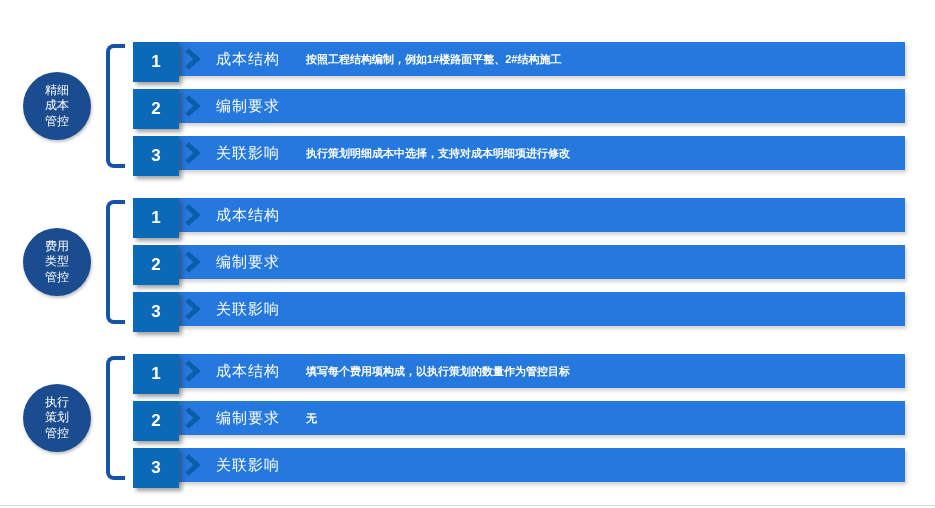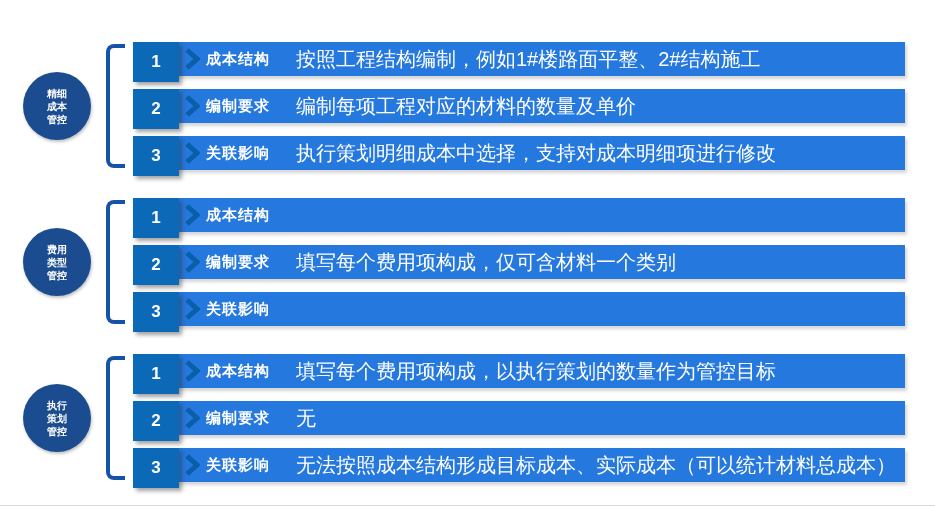--- a/index.html
+++ b/index.html
@@ -3,37 +3,37 @@
 <meta charset="utf-8">
 <style>
   html,body{margin:0;padding:0;background:#ffffff;}
   body{font-family:"Liberation Sans","DejaVu Sans",sans-serif;}
   .canvas{position:relative;width:935px;height:508px;background:#ffffff;overflow:hidden;}
   .content{position:absolute;top:42px;left:0;right:0;}
 
   .group{display:flex;align-items:center;margin-bottom:28px;}
   .circle{flex:0 0 auto;width:68px;height:68px;margin-left:23px;border-radius:50%;
           background:#1c4c90;color:#ffffff;display:flex;flex-direction:column;
-          justify-content:center;align-items:center;font-size:10px;font-weight:bold;
+          justify-content:center;align-items:center;font-size:12px;font-weight:normal;
           line-height:1.3;text-align:right;box-shadow:1px 2px 3px rgba(80,80,80,.35);}
   .circle span{display:block;}
 
   .bracket{flex:0 0 auto;align-self:stretch;width:15px;margin:2px 8px 2px 15px;
            border:4px solid #1553a8;border-right:none;border-radius:8px 0 0 8px;}
 
   .rows{flex:1 1 auto;display:flex;flex-direction:column;gap:13px;margin-right:30px;}
   .bar{position:relative;height:34px;background:#2478de;display:flex;align-items:center;
        box-shadow:2px 3px 3px rgba(120,120,120,.30);}
   .numbox{flex:0 0 auto;align-self:flex-start;width:46px;height:40px;background:#0c69b8;
           color:#ffffff;font-size:17px;font-weight:bold;display:flex;align-items:center;
           justify-content:center;box-shadow:3px 3px 4px rgba(50,50,50,.45);z-index:2;}
   .chev{flex:0 0 auto;margin-left:5px;display:flex;align-items:center;}
-  .label{flex:0 0 auto;margin-left:6px;width:76px;color:#ffffff;font-size:15px;
-         font-weight:bold;letter-spacing:1px;white-space:nowrap;}
-  .desc{flex:0 0 auto;margin-left:14px;color:#ffffff;font-size:20px;font-weight:normal;
+  .label{flex:0 0 auto;margin-left:16px;width:76px;color:#ffffff;font-size:15px;
+         font-weight:normal;letter-spacing:1px;white-space:nowrap;}
+  .desc{flex:0 0 auto;margin-left:14px;color:#ffffff;font-size:11px;font-weight:bold;
         white-space:nowrap;}
 
   .bottom-line{position:absolute;left:0;right:0;bottom:2px;border-top:1px solid #d9d9d9;}
 </style>
 </head>
 <body>
 
 <div class="canvas">
   <div class="content">
 
@@ -56,21 +56,20 @@
           <span class="desc">按照工程结构编制，例如1#楼路面平整、2#结构施工</span>
         </div>
         <div class="bar">
           <div class="numbox">2</div>
           <span class="chev">
               <svg width="16" height="22" viewBox="0 0 16 22">
                 <path d="M3 2 L13 11 L3 20" fill="none" stroke="#0a5fa8" stroke-width="5"></path>
               </svg>
             </span>
           <span class="label">编制要求</span>
-          <span class="desc">编制每项工程对应的材料的数量及单价</span>
         </div>
         <div class="bar">
           <div class="numbox">3</div>
           <span class="chev">
               <svg width="16" height="22" viewBox="0 0 16 22">
                 <path d="M3 2 L13 11 L3 20" fill="none" stroke="#0a5fa8" stroke-width="5"></path>
               </svg>
             </span>
           <span class="label">关联影响</span>
           <span class="desc">执行策划明细成本中选择，支持对成本明细项进行修改</span>
@@ -96,21 +95,20 @@
           <span class="label">成本结构</span>
         </div>
         <div class="bar">
           <div class="numbox">2</div>
           <span class="chev">
               <svg width="16" height="22" viewBox="0 0 16 22">
                 <path d="M3 2 L13 11 L3 20" fill="none" stroke="#0a5fa8" stroke-width="5"></path>
               </svg>
             </span>
           <span class="label">编制要求</span>
-          <span class="desc">填写每个费用项构成，仅可含材料一个类别</span>
         </div>
         <div class="bar">
           <div class="numbox">3</div>
           <span class="chev">
               <svg width="16" height="22" viewBox="0 0 16 22">
                 <path d="M3 2 L13 11 L3 20" fill="none" stroke="#0a5fa8" stroke-width="5"></path>
               </svg>
             </span>
           <span class="label">关联影响</span>
         </div>
@@ -146,20 +144,19 @@
           <span class="desc">无</span>
         </div>
         <div class="bar">
           <div class="numbox">3</div>
           <span class="chev">
               <svg width="16" height="22" viewBox="0 0 16 22">
                 <path d="M3 2 L13 11 L3 20" fill="none" stroke="#0a5fa8" stroke-width="5"></path>
               </svg>
             </span>
           <span class="label">关联影响</span>
-          <span class="desc">无法按照成本结构形成目标成本、实际成本（可以统计材料总成本）</span>
         </div>
       </div>
     </div>
 
   </div>
   <div class="bottom-line"></div>
 </div>
 
 </body></html>

